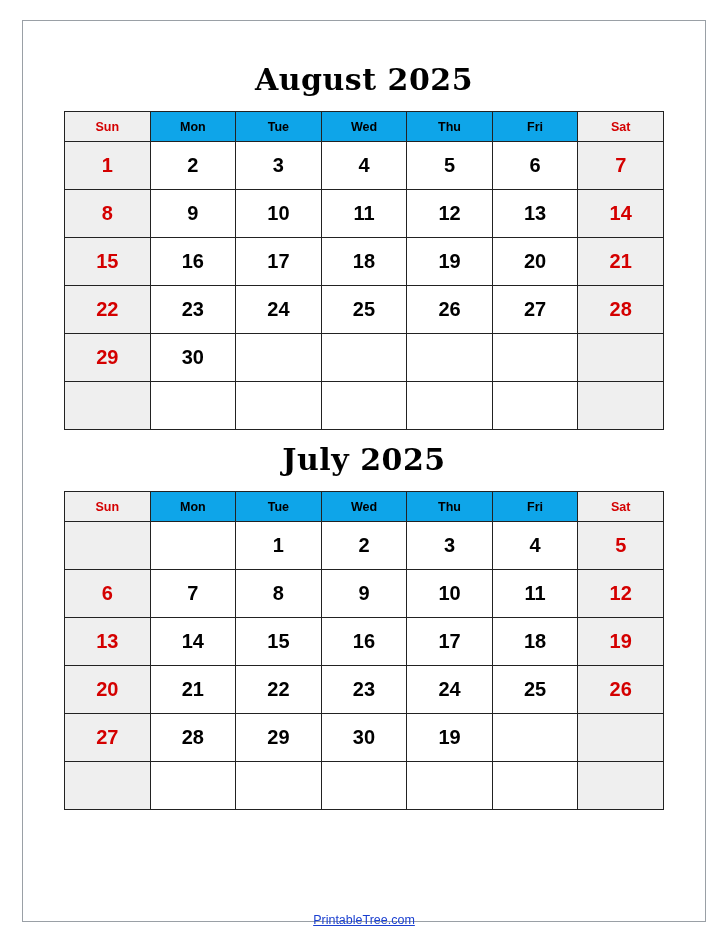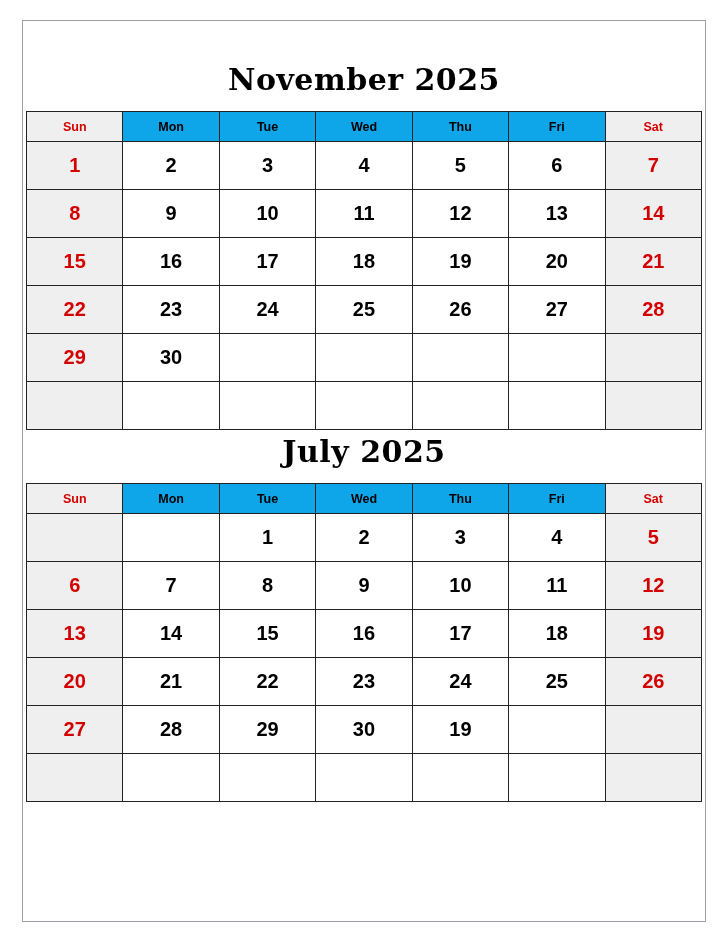--- a/index.html
+++ b/index.html
@@ -43,26 +43,26 @@
   }
   .month-title {
     text-align: center;
     font-family: "DejaVu Serif", serif;
     font-weight: bold;
     font-size: 30px;
     letter-spacing: 0.5px;
     color: #000;
   }
   #june-title { margin-top: 42px; }
-  #july-title { margin-top: 4px; }
+  #july-title { margin-top: 12px; }
 
   table.cal {
     border-collapse: collapse;
     margin: 14px auto 0 auto;
-    width: 676px;
+    width: 600px;
     table-layout: fixed;
   }
   table.cal th, table.cal td {
     border: 1px solid #222;
     text-align: center;
     vertical-align: middle;
     box-sizing: border-box;
   }
   table.cal th {
     height: 30px;
@@ -101,21 +101,21 @@
   }
 </style>
 </head>
 <body>
 
 <div class="page">
   <div class="page-border"></div>
   <div class="content">
 
     <div class="month-block">
-      <div class="month-title" id="june-title">November 2025</div>
+      <div class="month-title" id="june-title">August 2025</div>
       <table class="cal">
         <thead>
           <tr>
             <th class="weekend">Sun</th>
             <th>Mon</th>
             <th>Tue</th>
             <th>Wed</th>
             <th>Thu</th>
             <th>Fri</th>
             <th class="weekend">Sat</th>
@@ -248,13 +248,16 @@
             <td></td>
             <td></td>
             <td class="weekend"></td>
           </tr>
         </tbody>
       </table>
     </div>
 
   </div>
 
+  <div class="footer">
+    <a href="#">PrintableTree.com</a>
+  </div>
 </div>
 
 </body></html>

